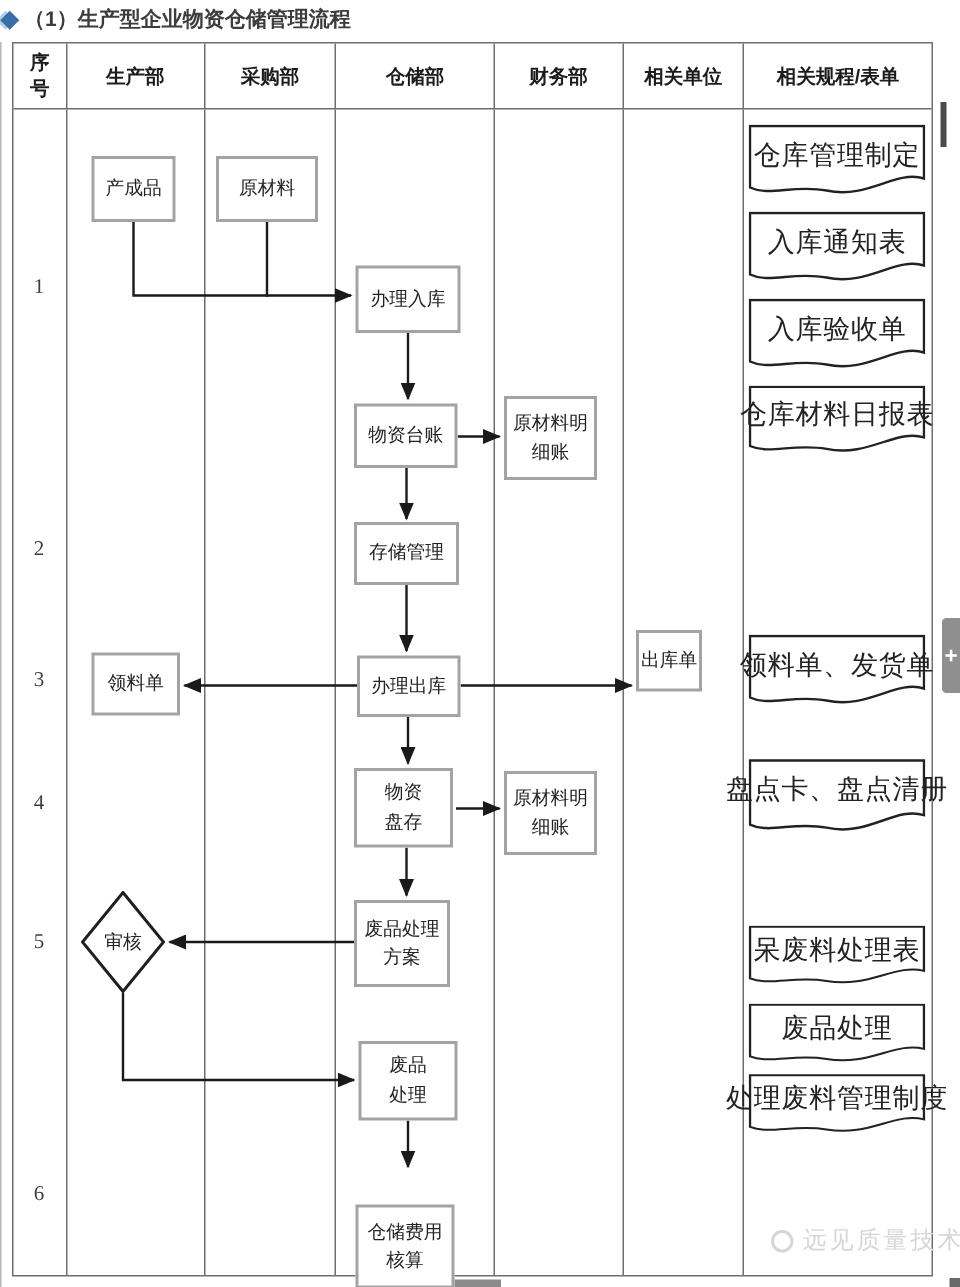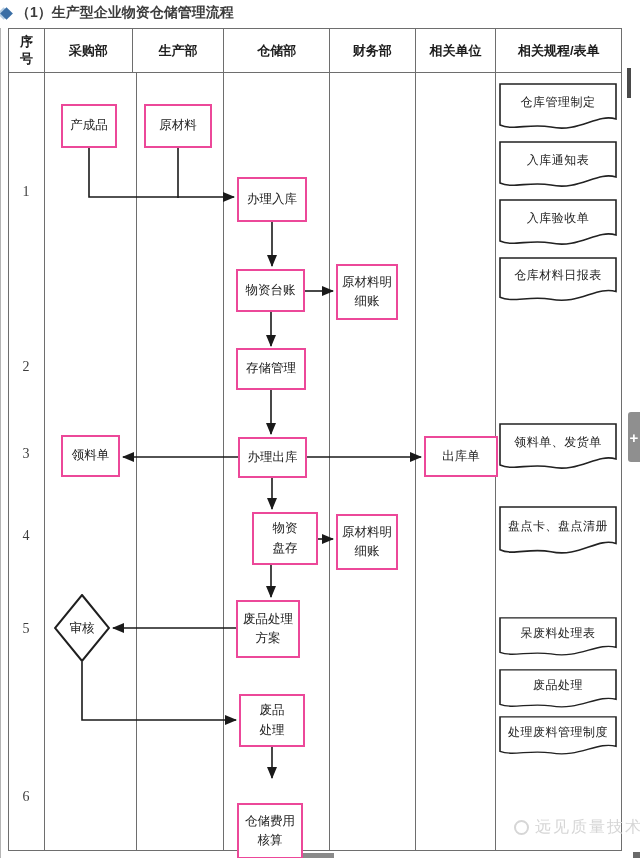--- a/index.html
+++ b/index.html
@@ -20,33 +20,33 @@
   .hcell:last-child{border-right:none;}
   .hcell.c0 span{display:inline-block;width:15px;line-height:1.25;}
   .lanes{position:absolute;left:0;top:44px;width:100%;bottom:0;display:flex;}
   .lane{box-sizing:border-box;border-right:1px solid #6e6e6e;height:100%;}
   .lane:last-child{border-right:none;}
   .w0{width:36px}.w1{width:92px}.w2{width:88px}.w3{width:106px}.w4{width:86px}.w5{width:81px}.w6{width:125px}
   
   .rownum{position:absolute;left:8px;width:36px;height:18px;text-align:center;
           font-family:"Liberation Serif",serif;font-size:14px;color:#3d3d3d;}
   
-  .node{position:absolute;background:#fff;border:2px solid #ec4899;box-sizing:border-box;
+  .node{position:absolute;background:#fff;border:2px solid #a3a3a3;box-sizing:border-box;
         display:flex;align-items:center;justify-content:center;text-align:center;
         font-size:12.5px;color:#222;z-index:3;}
   .node span{white-space:pre-line;line-height:1.55;}
   .diamond{position:absolute;z-index:3;}
   .diamond svg{position:absolute;left:0;top:0;}
   .diamond .dlabel{position:absolute;left:0;top:0;width:100%;height:100%;display:flex;
                    align-items:center;justify-content:center;font-size:12.5px;color:#222;}
   
   .doc{position:absolute;left:499px;width:118px;z-index:3;}
   .doc svg{position:absolute;left:0;top:0;width:100%;height:100%;}
   .doc .doc-label{position:absolute;left:0;top:0;width:100%;height:78%;display:flex;
-                  align-items:center;justify-content:center;font-size:12px;color:#222;
+                  align-items:center;justify-content:center;font-size:18px;color:#222;
                   white-space:nowrap;letter-spacing:.5px;}
   
   .arrows{position:absolute;left:0;top:0;width:640px;height:858px;z-index:2;pointer-events:none;}
   
   .edge-line{position:absolute;left:0;top:28px;width:1px;height:830px;background:#b5b5b5;}
   .vscroll-thumb{position:absolute;left:627px;top:68px;width:4px;height:30px;background:#4a4a4a;}
   .plus-btn{position:absolute;left:628px;top:412px;width:12px;height:50px;background:#8f8f8f;
             border-radius:3px 0 0 3px;color:#ffffff;font-size:15px;font-weight:bold;
             display:flex;align-items:center;justify-content:center;cursor:pointer;}
   .hscroll-thumb{position:absolute;left:289px;top:853px;width:45px;height:5px;background:#8a8a8a;}
@@ -65,25 +65,25 @@
     <span class="title">（1）生产型企业物资仓储管理流程</span>
   </div>
 
   <div class="edge-line"></div>
 
   <div class="table-frame">
     <div class="header-row">
       <div class="hcell c0 w0">
           <span>序号</span>
         </div>
+      <div class="hcell w1">
+          <span>生产部</span>
+        </div>
       <div class="hcell w2">
           <span>采购部</span>
-        </div>
-      <div class="hcell w1">
-          <span>生产部</span>
         </div>
       <div class="hcell w3">
           <span>仓储部</span>
         </div>
       <div class="hcell w4">
           <span>财务部</span>
         </div>
       <div class="hcell w5">
           <span>相关单位</span>
         </div>
@@ -151,24 +151,24 @@
     </div>
   <div class="node" style="left:236px;top:348px;width:70px;height:42px">
       <span>存储管理</span>
     </div>
   <div class="node" style="left:61px;top:435px;width:59px;height:42px">
       <span>领料单</span>
     </div>
   <div class="node" style="left:238px;top:437px;width:69px;height:41px">
       <span>办理出库</span>
     </div>
-  <div class="node" style="left:424px;top:436px;width:74px;height:41px">
+  <div class="node" style="left:424px;top:420px;width:44px;height:41px">
       <span>出库单</span>
     </div>
-  <div class="node" style="left:252px;top:512px;width:66px;height:53px">
+  <div class="node" style="left:236px;top:512px;width:66px;height:53px">
       <span>物资
 盘存</span>
     </div>
   <div class="node" style="left:336px;top:514px;width:62px;height:56px">
       <span>原材料明
 细账</span>
     </div>
   <div class="node" style="left:236px;top:600px;width:64px;height:58px">
       <span>废品处理
 方案</span>

